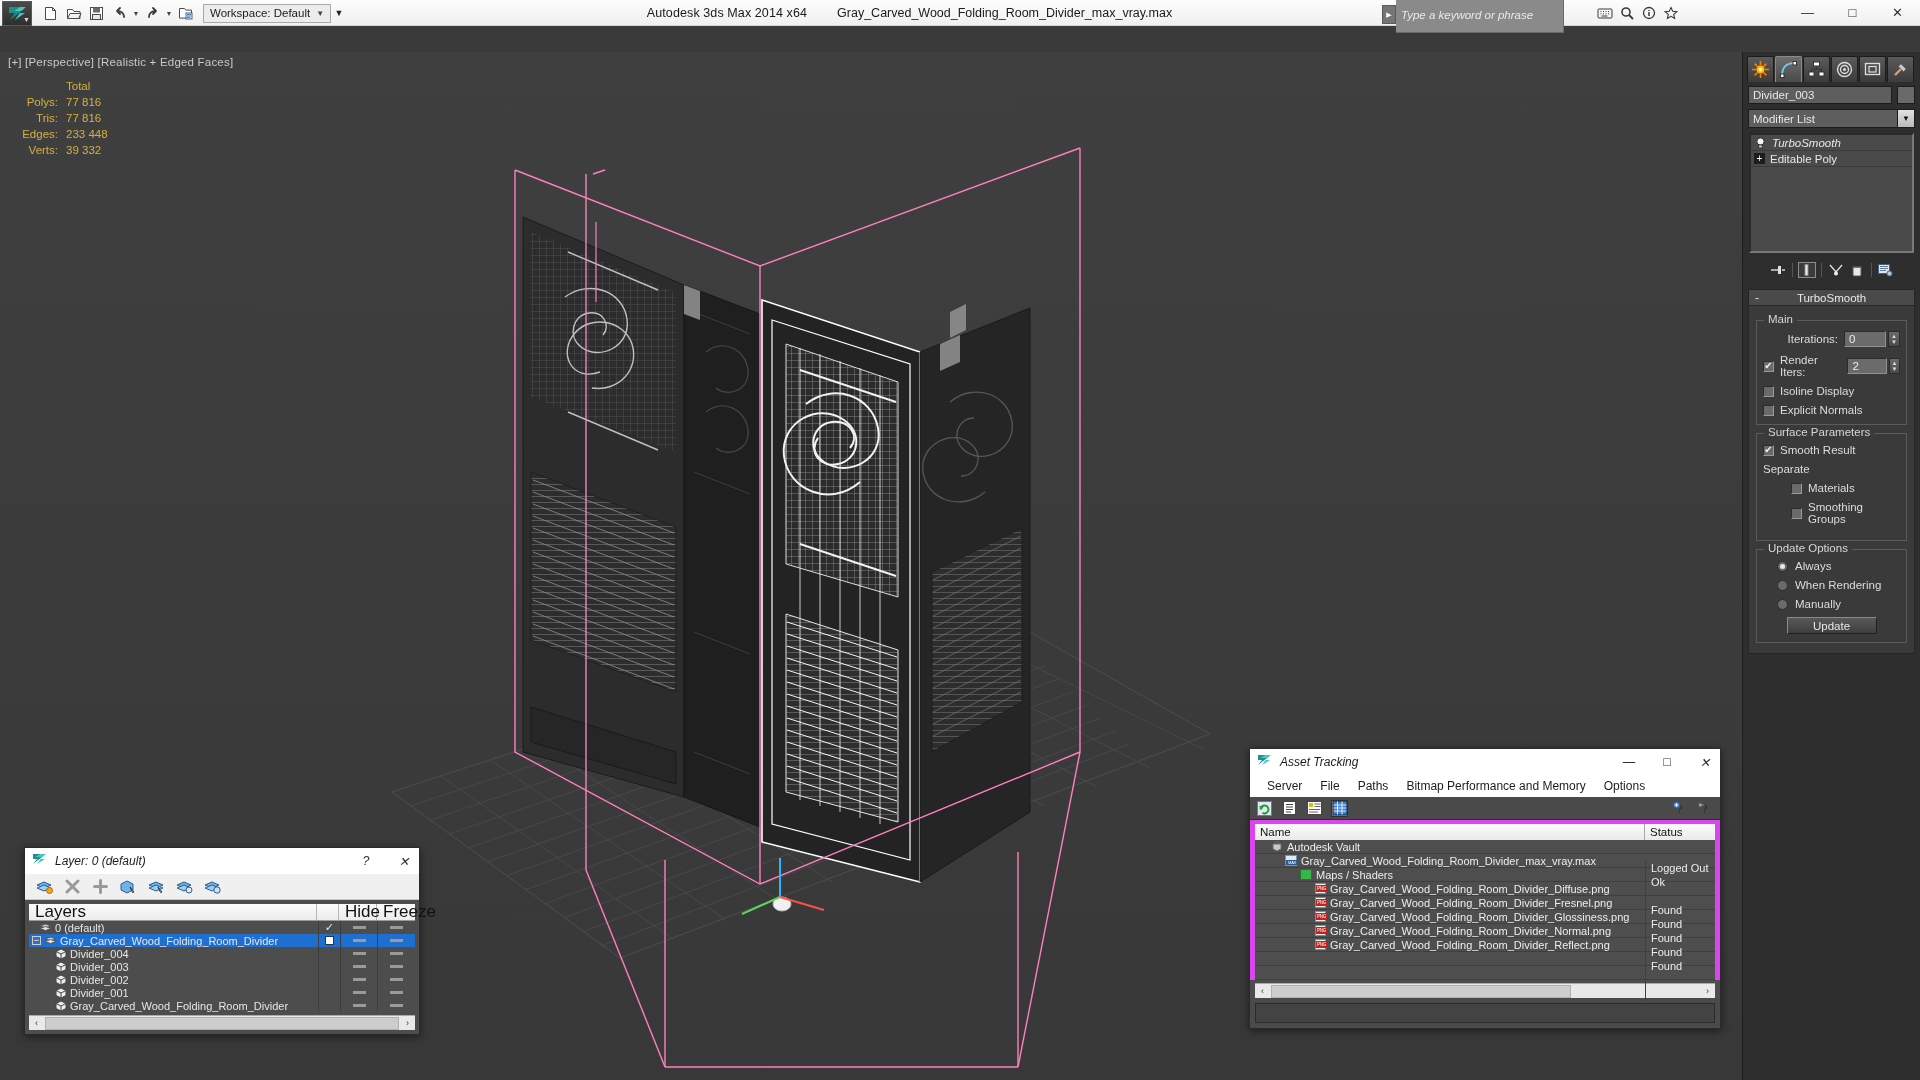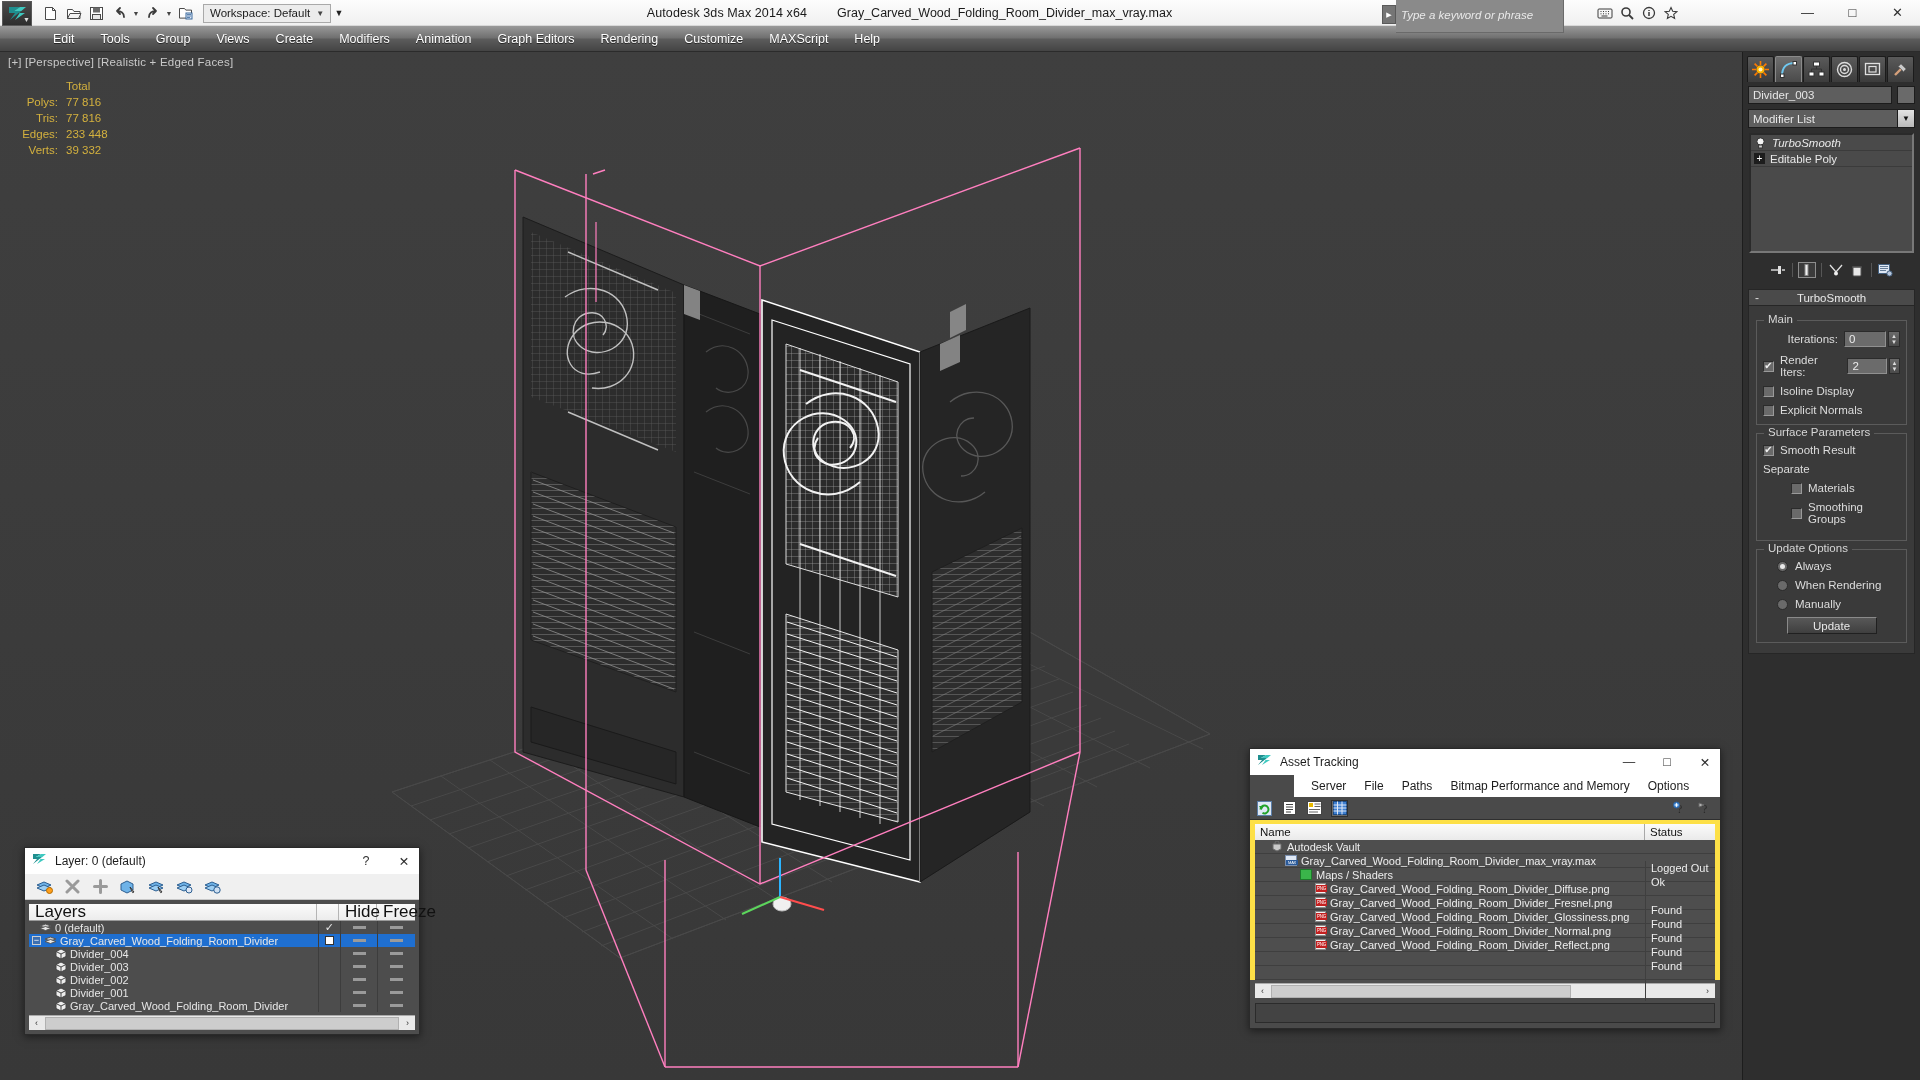--- a/index.html
+++ b/index.html
@@ -237,21 +237,21 @@
   }
 
   
   .dlg {
     position:absolute; background:#4a4a4a;
     border: 1px solid #2a2a2a;
     box-shadow: 0 2px 8px rgba(0,0,0,.5);
   }
   .dlg-title {
     height: 26px; background:#ffffff; display:flex;align-items:center;
-    padding-left: 7px; gap: 8px;
+    padding-left: 7px; gap: 8px; font-style: italic;
   }
   .dlg-title .t { font-size: 12px; color:#1d1d1d; }
   .dlg-title .spacer { flex:1; }
   .dlg-title .dbtn {
     width: 30px; height:26px; display:flex;align-items:center;justify-content:center;
     color:#303030; font-size:12.5px;
   }
   .layer-toolbar {
     height: 26px; background:#f0f0f0; display:flex; align-items:center; gap: 10px; padding-left: 10px;
     border-bottom:1px solid #c7c7c7;
@@ -274,21 +274,21 @@
   .hscroll {
     height: 15px; background:#e9e9e9; border-top:1px solid #aaa;
     display:flex; align-items:center; justify-content:space-between;
   }
   .hsb-arrow { width:15px;height:15px;display:flex;align-items:center;justify-content:center;font-size:9px;color:#333;}
   .hsb-thumb { height: 13px; background:#cdcdcd; border:1px solid #b0b0b0; }
 
   
   .at-menubar {
     height: 22px; background:#ffffff; display:flex; align-items:center; padding-left:8px;
-    font-size: 12px; color:#1d1d1d; gap: 0px; margin-left: 44px;
+    font-size: 12px; color:#1d1d1d; gap: 0px;
   }
   .at-menubar .mi { padding: 0 9px; height:22px; display:flex;align-items:center;}
   .at-toolbar {
     height: 23px; background:#4a4a4a; display:flex; align-items:center; padding: 0 6px; gap: 8px;
     border-bottom:1px solid #2f2f2f;
   }
   .at-ti { width:17px;height:17px;display:flex;align-items:center;justify-content:center; }
   .at-ti.sel { border:1px solid #2f2f2f; background:#6b6b6b;}
   .at-hdr { display:flex; height:16px; background: linear-gradient(#fbfbfb,#eaeaea); font-size:11.5px; color:#111;}
   .at-hdr .ch { display:flex;align-items:center;padding-left:5px;border-right:1px solid #a8a8a8;}
@@ -390,34 +390,20 @@
           <path d="M9 8.5h4M9 10h4M9 11.5h3" stroke="#3b6a9e" stroke-width=".8"></path>
         </svg>
     </div>
     <div class="ws-box">
       <span>Workspace: Default</span>
       <span class="wsarrow">▼</span>
     </div>
     <div class="ws-drop">▼</div>
   </div>
 
-  <div class="menubar">
-    <div class="menu-item">Edit</div>
-    <div class="menu-item">Tools</div>
-    <div class="menu-item">Group</div>
-    <div class="menu-item">Views</div>
-    <div class="menu-item">Create</div>
-    <div class="menu-item">Modifiers</div>
-    <div class="menu-item">Animation</div>
-    <div class="menu-item">Graph Editors</div>
-    <div class="menu-item">Rendering</div>
-    <div class="menu-item">Customize</div>
-    <div class="menu-item">MAXScript</div>
-    <div class="menu-item">Help</div>
-  </div>
 
   <div class="search-wrap">
     <div class="search-arrow">▶</div>
     <div class="search-input">Type a keyword or phrase</div>
   </div>
   <div class="topright-icons">
     <div class="tri">
       <svg width="16" height="12" viewBox="0 0 16 12">
           <rect x="1" y="2" width="14" height="9" rx="1" fill="none" stroke="#3a3a3a"></rect>
           <path d="M3.5 4.5h1M6 4.5h1M8.5 4.5h1M11 4.5h1M3.5 6.8h1M6 6.8h1M8.5 6.8h1M11 6.8h1M4.5 9h6" stroke="#3a3a3a" stroke-width="1"></path>
@@ -1158,21 +1144,21 @@
           </svg>
       </span>
       <span class="at-ti">
         <svg width="16" height="15" viewBox="0 0 16 15">
             <text x="4" y="12" font-size="12" fill="#2a2a2a" font-family="Liberation Serif, serif">?</text>
             <path d="M1 2 l5 2 -5 2z" fill="#b8b8b8" stroke="#666"></path>
           </svg>
       </span>
     </div>
 
-    <div style="background:#fde047; padding:4px 5px 0 5px;">
+    <div style="background:#d946ef; padding:4px 5px 0 5px;">
       <div class="at-hdr">
         <div class="ch" style="width:390px">Name</div>
         <div class="ch" style="flex:1;border-right:0">Status</div>
       </div>
       <div class="at-rows">
 
         <div class="at-row">
           <div class="cn" style="width:390px; padding-left:16px;">
             <span class="ico-vault">
               <svg width="12" height="11" viewBox="0 0 12 11">

